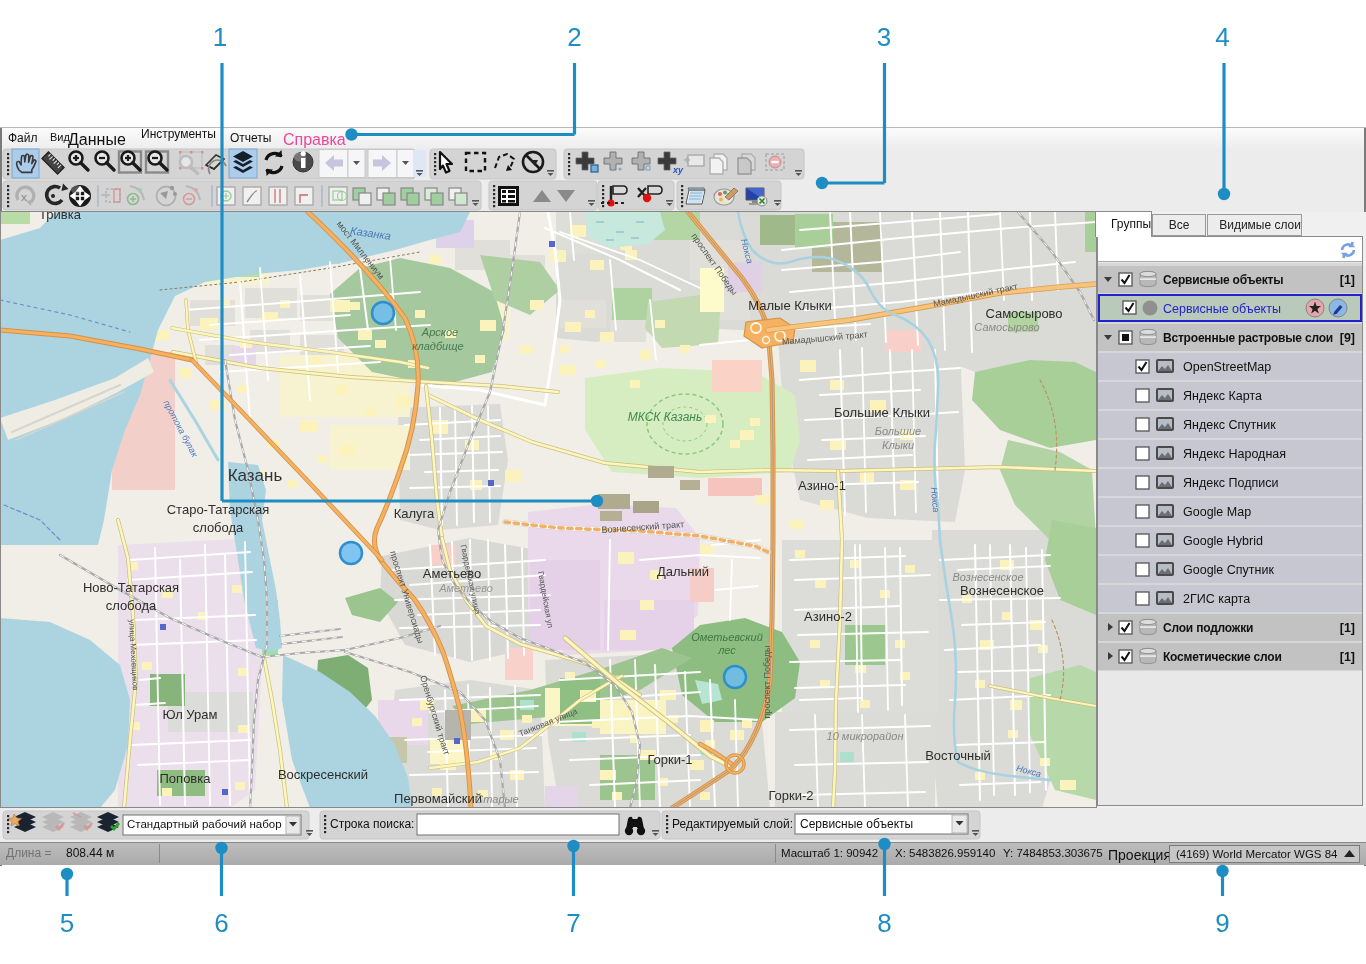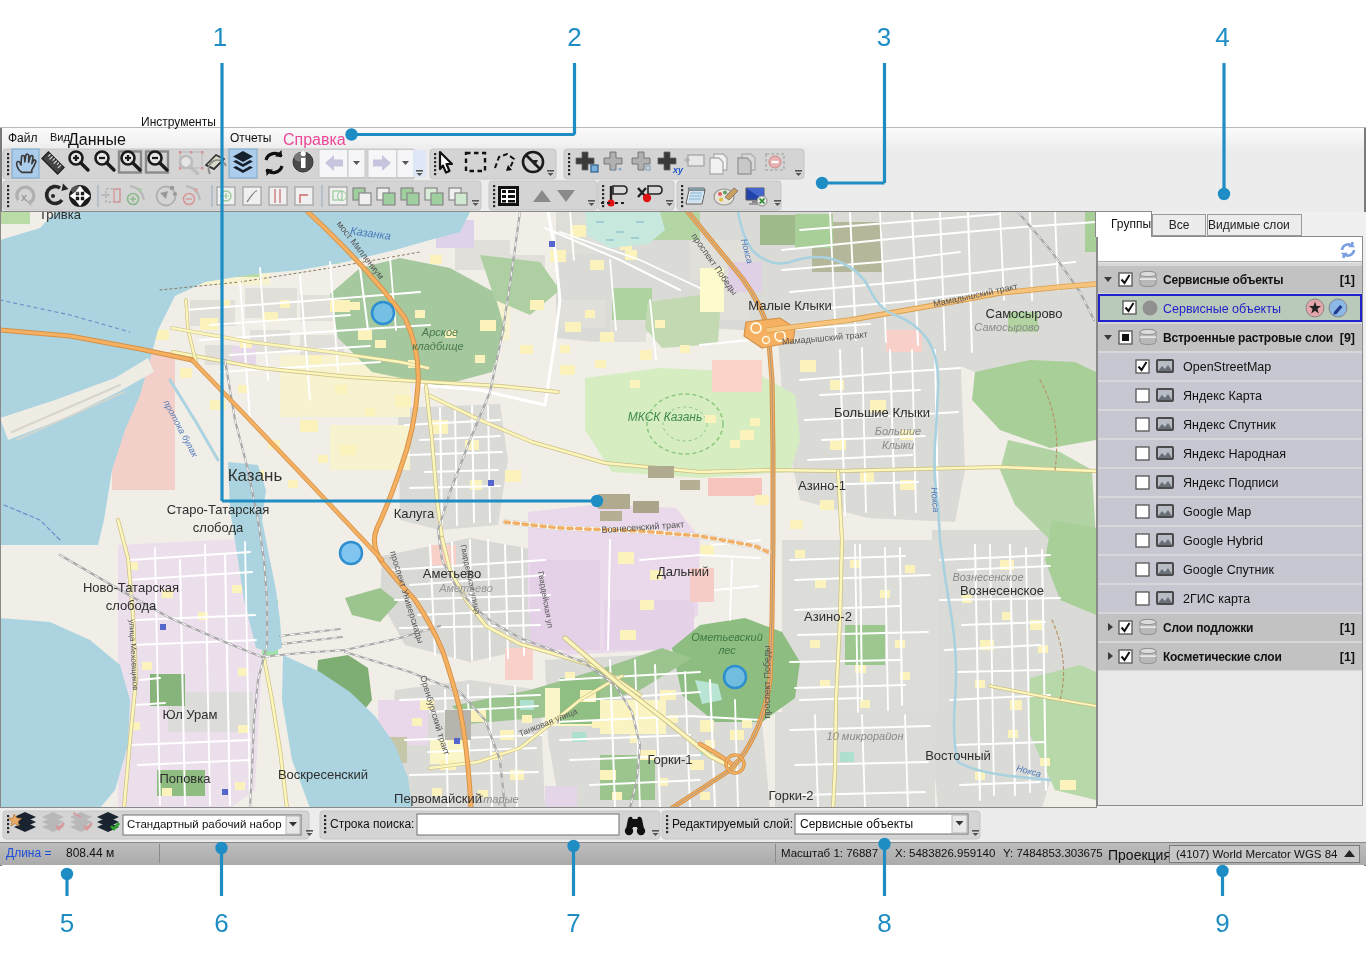--- a/index.html
+++ b/index.html
@@ -5,21 +5,21 @@
 .abs{position:absolute}
 </style></head><body>
 <div class="abs" style="left:0;top:128px;width:1366px;height:21px;background:linear-gradient(#fbfbfb,#ededed)"></div>
 <div class="abs" style="left:0;top:149px;width:1366px;height:63px;background:#ececec"></div>
 <div class="abs" style="left:0;top:127px;width:1366px;height:1px;background:#b8b8b8"></div>
 <div class="abs" style="left:0;top:128px;width:2px;height:738px;background:#7a7a7a"></div>
 <div class="abs" style="left:1364px;top:128px;width:2px;height:738px;background:#7a7a7a"></div>
 <div class="abs" style="left:8px;top:131px;font-size:12px;color:#111">Файл</div>
 <div class="abs" style="left:50px;top:131px;font-size:11px;color:#111">Вид</div>
 <div class="abs" style="left:68px;top:131px;font-size:16px;color:#111">Данные</div>
-<div class="abs" style="left:141px;top:115px;font-size:12px;color:#111">Инструменты</div>
+<div class="abs" style="left:141px;top:127px;font-size:12px;color:#111">Инструменты</div>
 <div class="abs" style="left:230px;top:131px;font-size:12px;color:#111">Отчеты</div>
 <div class="abs" style="left:283px;top:131px;font-size:16px;color:#ec4899">Справка</div>
 <svg class="abs" style="left:0;top:0" width="1366" height="212" viewBox="0 0 1366 212">
     <rect x="3" y="149" width="412" height="30" rx="3" fill="#d4d4d4" stroke="#c6c6c6" stroke-width="1"></rect>
     <rect x="7" y="153" width="2.2" height="2.2" fill="#2a2a2a"></rect>
     <rect x="7" y="157" width="2.2" height="2.2" fill="#2a2a2a"></rect>
     <rect x="7" y="161" width="2.2" height="2.2" fill="#2a2a2a"></rect>
     <rect x="7" y="165" width="2.2" height="2.2" fill="#2a2a2a"></rect>
     <rect x="7" y="169" width="2.2" height="2.2" fill="#2a2a2a"></rect>
     <rect x="7" y="173" width="2.2" height="2.2" fill="#2a2a2a"></rect>
@@ -753,21 +753,21 @@
     <text x="1028" y="774" font-size="9" fill="#4a78b8" text-anchor="middle" font-style="italic" transform="rotate(15 1028 774)">Нокса</text>
     <text x="370" y="237" font-size="11" fill="#4a78b8" text-anchor="middle" font-style="italic" transform="rotate(8 370 237)">Казанка</text>
     <circle cx="383" cy="313" r="11" fill="#6cbdf0" fill-opacity="0.85" stroke="#2d8fd0" stroke-width="2.5"></circle>
     <circle cx="351" cy="553" r="11" fill="#6cbdf0" fill-opacity="0.85" stroke="#2d8fd0" stroke-width="2.5"></circle>
     <circle cx="735" cy="677" r="11" fill="#6cbdf0" fill-opacity="0.85" stroke="#2d8fd0" stroke-width="2.5"></circle>
   </svg>
 <div class="abs" style="left:0;top:211px;width:1097px;height:597px;border:1px solid #888;pointer-events:none"></div>
 <div class="abs" style="left:1097px;top:212px;width:269px;height:596px;background:#f0f0f0"></div>
 <div class="abs" style="left:1097px;top:236px;width:266px;height:570px;border:1px solid #8a8a8a;background:#e8e8e8"></div>
 <div class="abs" style="left:1152px;top:214px;width:54px;height:22px;background:#ececec;border:1px solid #9a9a9a;font-size:12px;color:#222;text-align:center;line-height:21px">Все булак</div>
-<div class="abs" style="left:1207px;top:214px;width:95px;height:22px;background:#ececec;border:1px solid #9a9a9a;font-size:12px;color:#222;text-align:left;line-height:21px">Видимые слои</div>
+<div class="abs" style="left:1207px;top:214px;width:95px;height:22px;background:#ececec;border:1px solid #9a9a9a;font-size:12px;color:#222;text-align:right;line-height:21px">Видимые слои</div>
 <div class="abs" style="left:1095px;top:211px;width:57px;height:26px;background:#fff;border:1px solid #8a8a8a;border-bottom:none;font-size:12px;color:#111;text-align:right;line-height:24px">Группы</div>
 <div class="abs" style="left:1098px;top:237px;width:264px;height:25px;background:#fff;border-bottom:1px solid #aaa"></div>
 <svg class="abs" style="left:1338px;top:240px" width="20" height="20" viewBox="0 0 20 20">
 <path d="M4,10 a6,6 0 0 1 10,-4 l-3.2,0 m3.2,0 l0.5,-4" fill="none" stroke="#7b9fe0" stroke-width="2.6"></path>
 <path d="M16,10 a6,6 0 0 1 -10,4 l3.2,0 m-3.2,0 l-0.5,4" fill="none" stroke="#7b9fe0" stroke-width="2.6"></path>
   </svg>
 <div class="abs" style="left:1098px;top:263px;width:264px;height:408px;background:#d7d7da"></div>
 <svg class="abs" style="left:0;top:0" width="1366" height="964" viewBox="0 0 1366 964">
     <rect x="1098" y="266" width="264" height="27" fill="#c2c2c2"></rect>
     <path d="M1104,277 l8,0 l-4,5 z" fill="#3a3a3a"></path>
@@ -926,29 +926,29 @@
     <rect x="666" y="831" width="2.2" height="2.2" fill="#2a2a2a"></rect>
     <text x="672" y="828" font-size="12" fill="#111" font-family="Liberation Sans">Редактируемый слой:</text>
     <rect x="795" y="814" width="173" height="20" fill="#fff" stroke="#707070"></rect>
     <text x="800" y="828" font-size="12" fill="#111" font-family="Liberation Sans">Сервисные объекты</text>
     <rect x="952" y="815" width="15" height="18" fill="#e8e8e8" stroke="#aaa" stroke-width="0.8"></rect>
     <path d="M955.5,821 l4,4.5 l4,-4.5 z" fill="#333"></path>
     <rect x="972" y="830" width="7" height="1.6" fill="#555"></rect>
     <path d="M972.5,833 l6,0 l-3,3 z" fill="#555"></path>
   </svg>
 <div class="abs" style="left:0;top:842px;width:1366px;height:23px;background:linear-gradient(#bdbdbd,#aaaaaa);border-top:1px solid #888"></div>
-<div class="abs" style="left:6px;top:846px;font-size:12px;color:#1d4ed8">Длина =</div>
+<div class="abs" style="left:6px;top:846px;font-size:12px;color:#737373">Длина =</div>
 <div class="abs" style="left:66px;top:846px;font-size:12px;color:#111">808.44 м</div>
 <div class="abs" style="left:159px;top:844px;width:1px;height:19px;background:#8a8a8a"></div>
 <div class="abs" style="left:775px;top:844px;width:1px;height:19px;background:#8a8a8a"></div>
-<div class="abs" style="left:781px;top:847px;font-size:11.5px;color:#111">Масштаб 1: 76887</div>
+<div class="abs" style="left:781px;top:847px;font-size:11.5px;color:#111">Масштаб 1: 90942</div>
 <div class="abs" style="left:895px;top:847px;font-size:11.5px;color:#111">X: 5483826.959140</div>
 <div class="abs" style="left:1003px;top:847px;font-size:11.5px;color:#111">Y: 7484853.303675</div>
 <div class="abs" style="left:1108px;top:847px;font-size:14px;color:#111">Проекция:</div>
-<div class="abs" style="left:1169px;top:845px;width:191px;height:18px;background:#c6c6c6;border:1px solid #7a7a7a;font-size:11.5px;color:#111;padding:2px 0 0 6px">(4107) World Mercator WGS 84</div>
+<div class="abs" style="left:1169px;top:845px;width:191px;height:18px;background:#c6c6c6;border:1px solid #7a7a7a;font-size:11.5px;color:#111;padding:2px 0 0 6px">(4169) World Mercator WGS 84</div>
 <svg class="abs" style="left:1344px;top:850px" width="12" height="8" viewBox="0 0 12 8">
     <path d="M0,7 L5.5,0 L11,7 z" fill="#222"></path>
   </svg>
 <svg class="abs" style="left:0;top:0" width="1366" height="964" viewBox="0 0 1366 964">
     <text x="220" y="46" font-size="26" fill="#1e8dc4" text-anchor="middle" font-family="Liberation Sans">1</text>
     <line x1="222" y1="63" x2="222" y2="501" stroke="#1e8dc4" stroke-width="3.2"></line>
     <line x1="222" y1="501" x2="591" y2="501" stroke="#1e8dc4" stroke-width="3.2"></line>
     <circle cx="597" cy="501" r="6.2" fill="#1e8dc4"></circle>
     <text x="574.5" y="46" font-size="26" fill="#1e8dc4" text-anchor="middle" font-family="Liberation Sans">2</text>
     <line x1="574.5" y1="63" x2="574.5" y2="134.5" stroke="#1e8dc4" stroke-width="3.2"></line>

